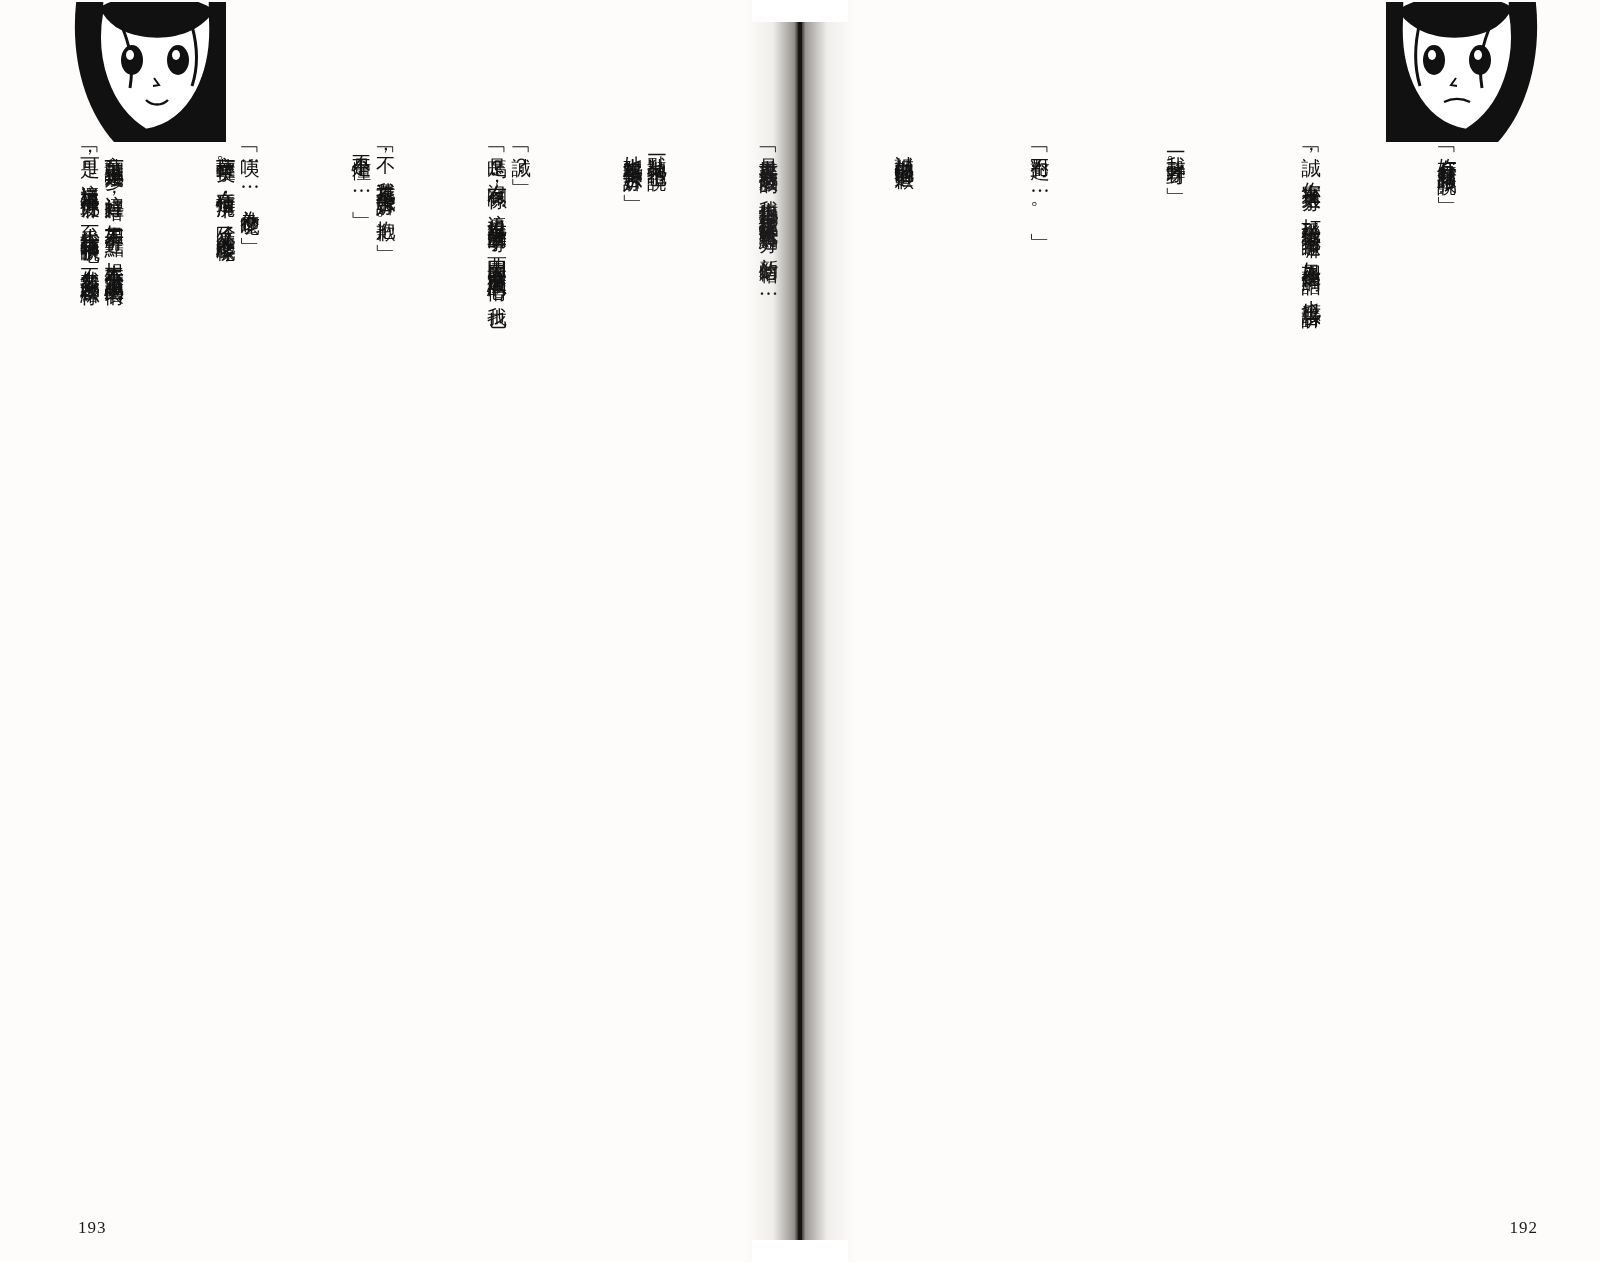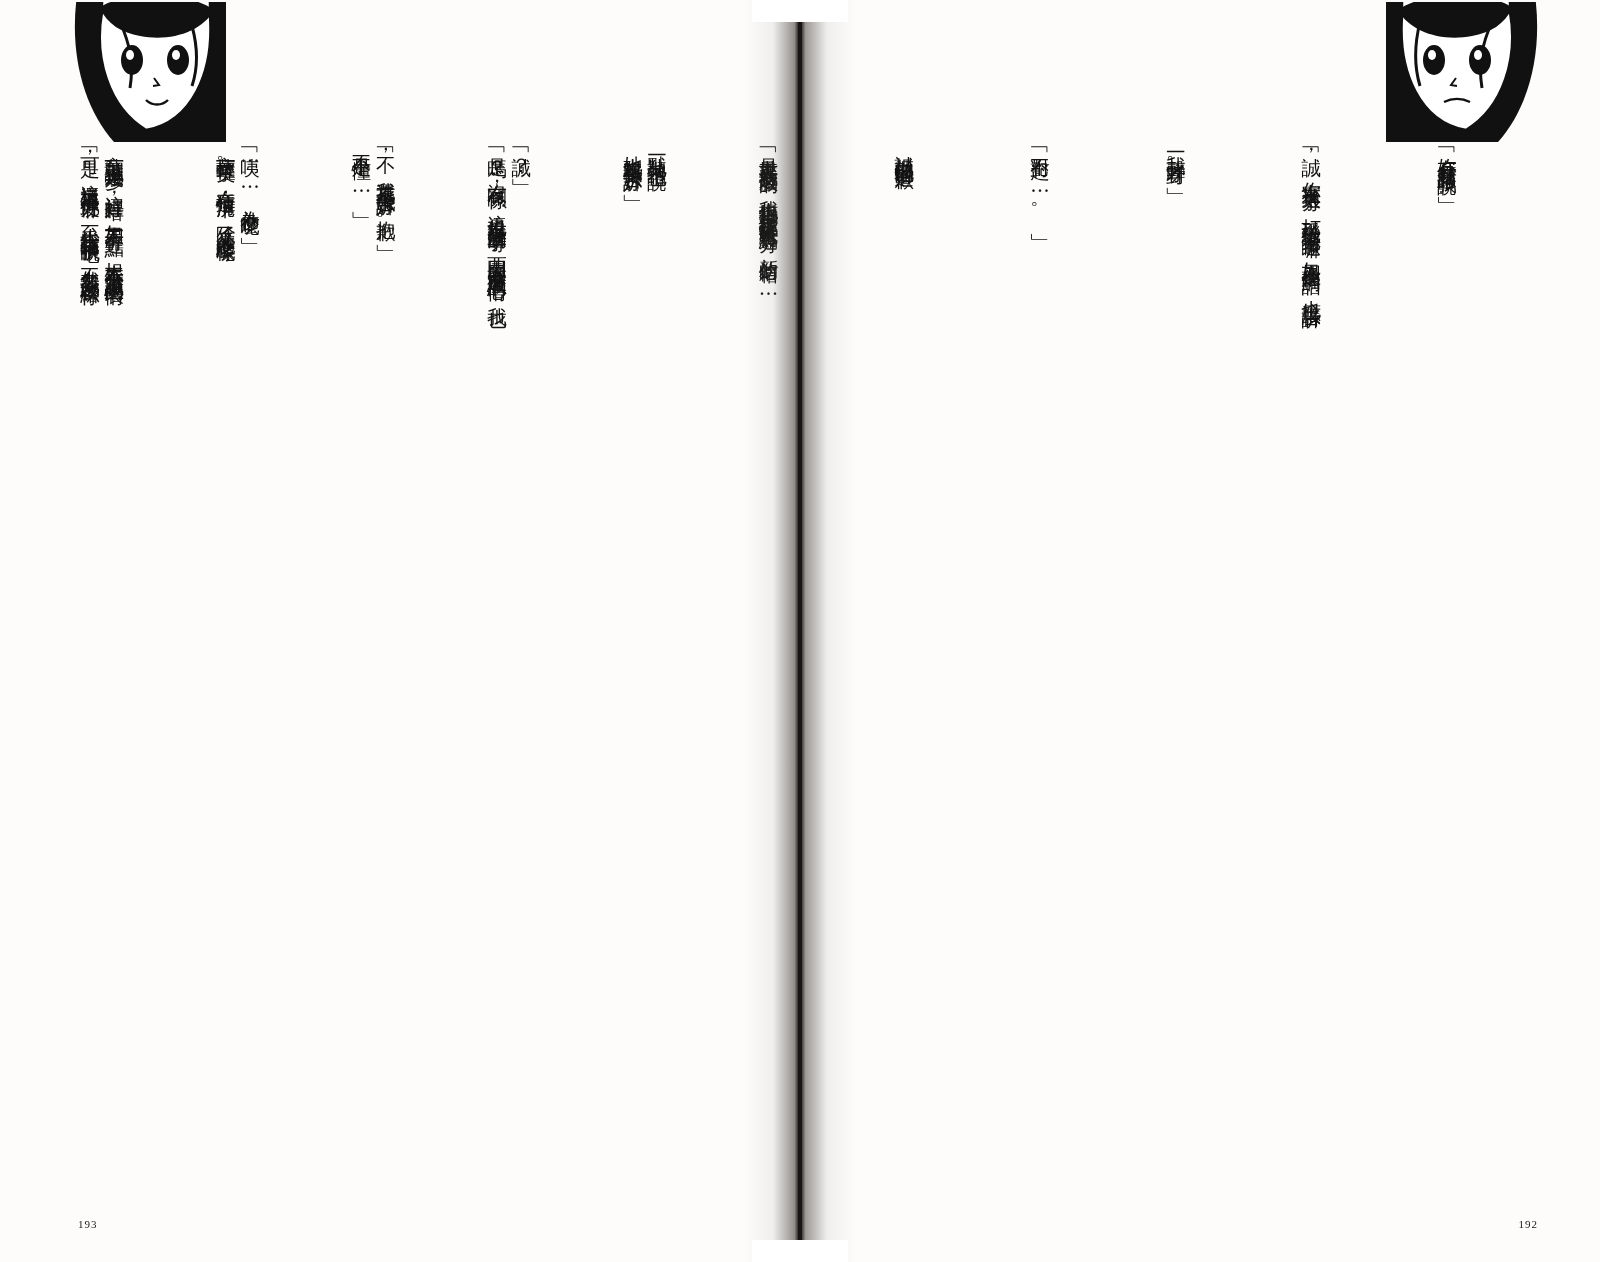--- a/index.html
+++ b/index.html
@@ -90,21 +90,21 @@
   .textblock.right { right: 40px; left: 870px; }
 
   .col {
     display: block;
   }
 
   
   .folio {
     position: absolute;
     font-family: "Liberation Serif", serif;
-    font-size: 11px;
+    font-size: 17px;
     color: #1a1a1a;
     letter-spacing: 1px;
   }
   .folio-left  { left: 78px;  top: 1218px; }
   .folio-right { right: 62px; top: 1218px; margin-left: 8px; }
 
   
   .chara {
     position: absolute;
     width: 152px;

